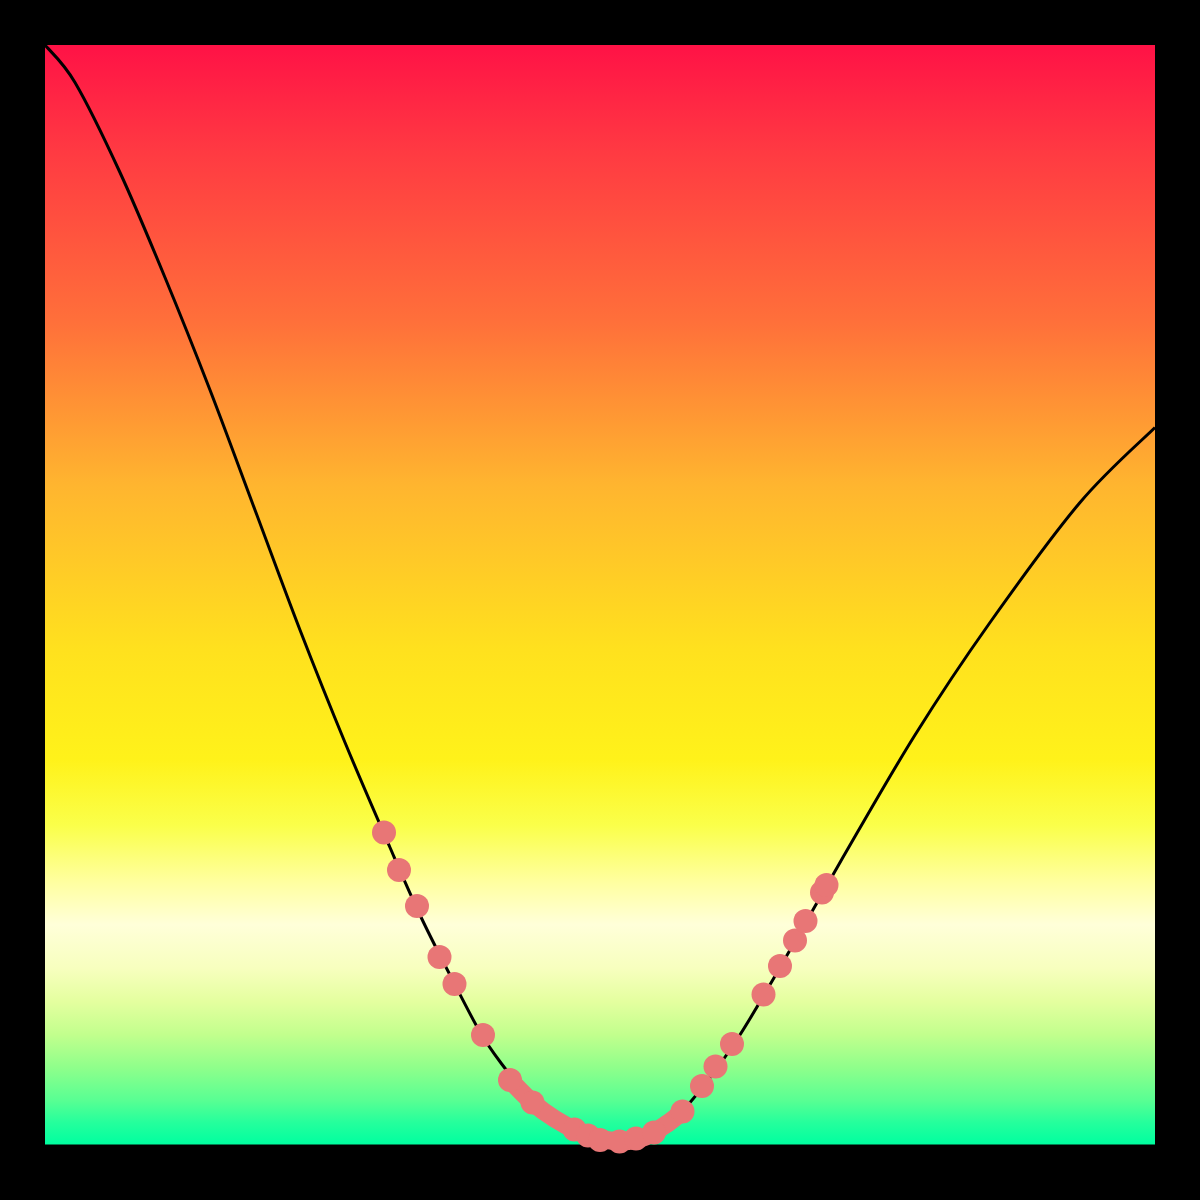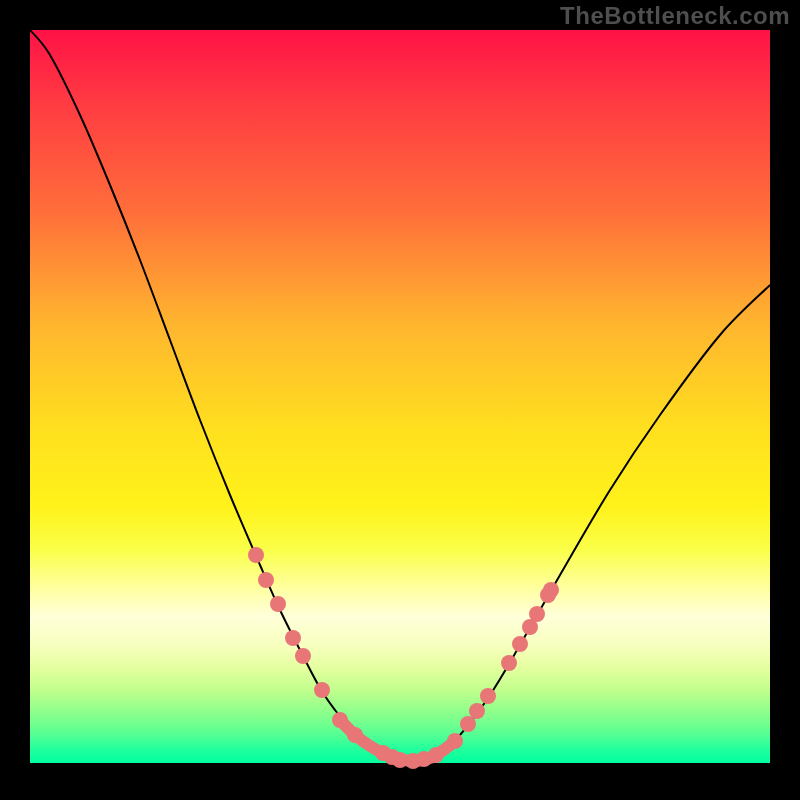--- a/index.html
+++ b/index.html
@@ -58,21 +58,20 @@
     width: 800px;
     height: 800px;
     z-index: 10;
     pointer-events: none;
   }
 </style>
 </head>
 <body>
 
 <div class="outer">
-  <div class="watermark">TheBottleneck.com</div>
   <div class="plot-bg"></div>
   <svg class="curve" viewBox="0 0 800 800">
     <path id="main-curve" fill="none" stroke="#000000" stroke-width="2" d="M 30 30 C 33.333333333333336 34.166666666666664 41.666666666666664 40.833333333333336 50 55 C 58.333333333333336 69.16666666666667 70 93.33333333333333 80 115 C 90 136.66666666666666 100 160.83333333333334 110 185 C 120 209.16666666666666 130 234.16666666666666 140 260 C 150 285.8333333333333 160 313.3333333333333 170 340 C 180 366.6666666666667 190 394.1666666666667 200 420 C 210 445.8333333333333 220 470.8333333333333 230 495 C 240 519.1666666666666 251.66666666666666 545.8333333333334 260 565 C 268.3333333333333 584.1666666666666 273.3333333333333 595.8333333333334 280 610 C 286.6666666666667 624.1666666666666 293.3333333333333 637 300 650 C 306.6666666666667 663 314.1666666666667 678 320 688 C 325.8333333333333 698 330 703.3333333333334 335 710 C 340 716.6666666666666 345 722.6666666666666 350 728 C 355 733.3333333333334 360 738 365 742 C 370 746 375 749 380 752 C 385 755 390 758.3333333333334 395 760 C 400 761.6666666666666 405 762 410 762 C 415 762 420 761.6666666666666 425 760 C 430 758.3333333333334 434.1666666666667 756.1666666666666 440 752 C 445.8333333333333 747.8333333333334 451.6666666666667 744.5 460 735 C 468.3333333333333 725.5 480 710 490 695 C 500 680 508.3333333333333 665 520 645 C 531.6666666666666 625 545 600.8333333333334 560 575 C 575 549.1666666666666 593.3333333333334 516.6666666666666 610 490 C 626.6666666666666 463.3333333333333 641.6666666666666 440.8333333333333 660 415 C 678.3333333333334 389.1666666666667 701.6666666666666 356.6666666666667 720 335 C 738.3333333333334 313.3333333333333 761.6666666666666 293.3333333333333 770 285"></path>
     <path id="thick-seg" fill="none" stroke="#e87676" stroke-width="12" stroke-linecap="round" d="M 340 720 C 342.5 722.5 350 730.6666666666666 355 735 C 360 739.3333333333334 365 742.8333333333334 370 746 C 375 749.1666666666666 380 751.8333333333334 385 754 C 390 756.1666666666666 395 757.8333333333334 400 759 C 405 760.1666666666666 410 761.1666666666666 415 761 C 420 760.8333333333334 425 760 430 758 C 435 756 440.8333333333333 751.8333333333334 445 749 C 449.1666666666667 746.1666666666666 453.3333333333333 742.3333333333334 455 741"></path>
     <g id="dots">
         <circle cx="256" cy="555" r="8" fill="#e87676"></circle>
         <circle cx="266" cy="580" r="8" fill="#e87676"></circle>
         <circle cx="278" cy="604" r="8" fill="#e87676"></circle>
         <circle cx="293" cy="638" r="8" fill="#e87676"></circle>
         <circle cx="303" cy="656" r="8" fill="#e87676"></circle>

